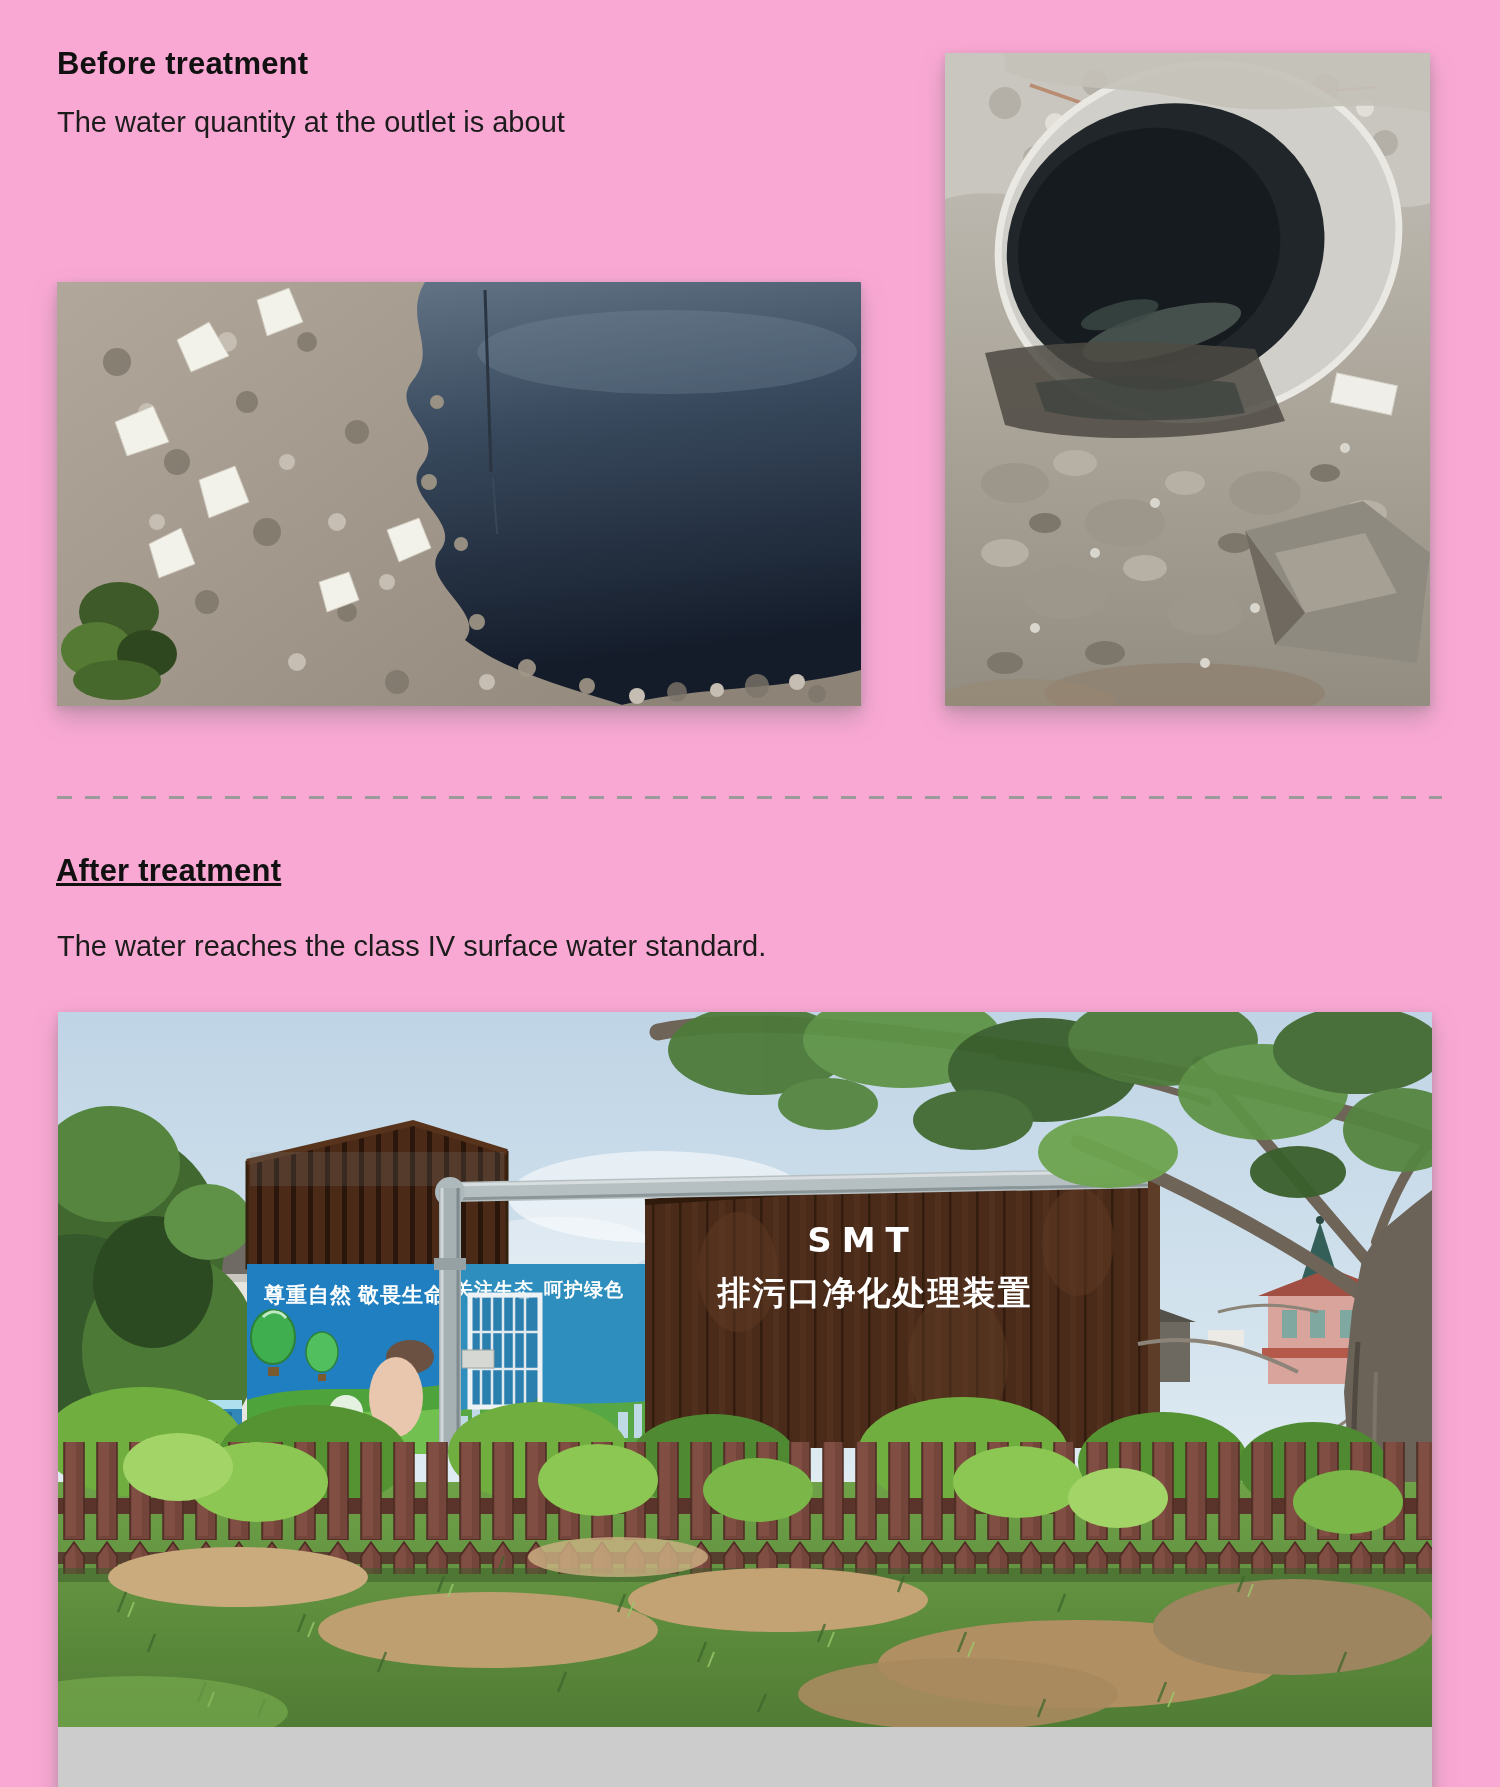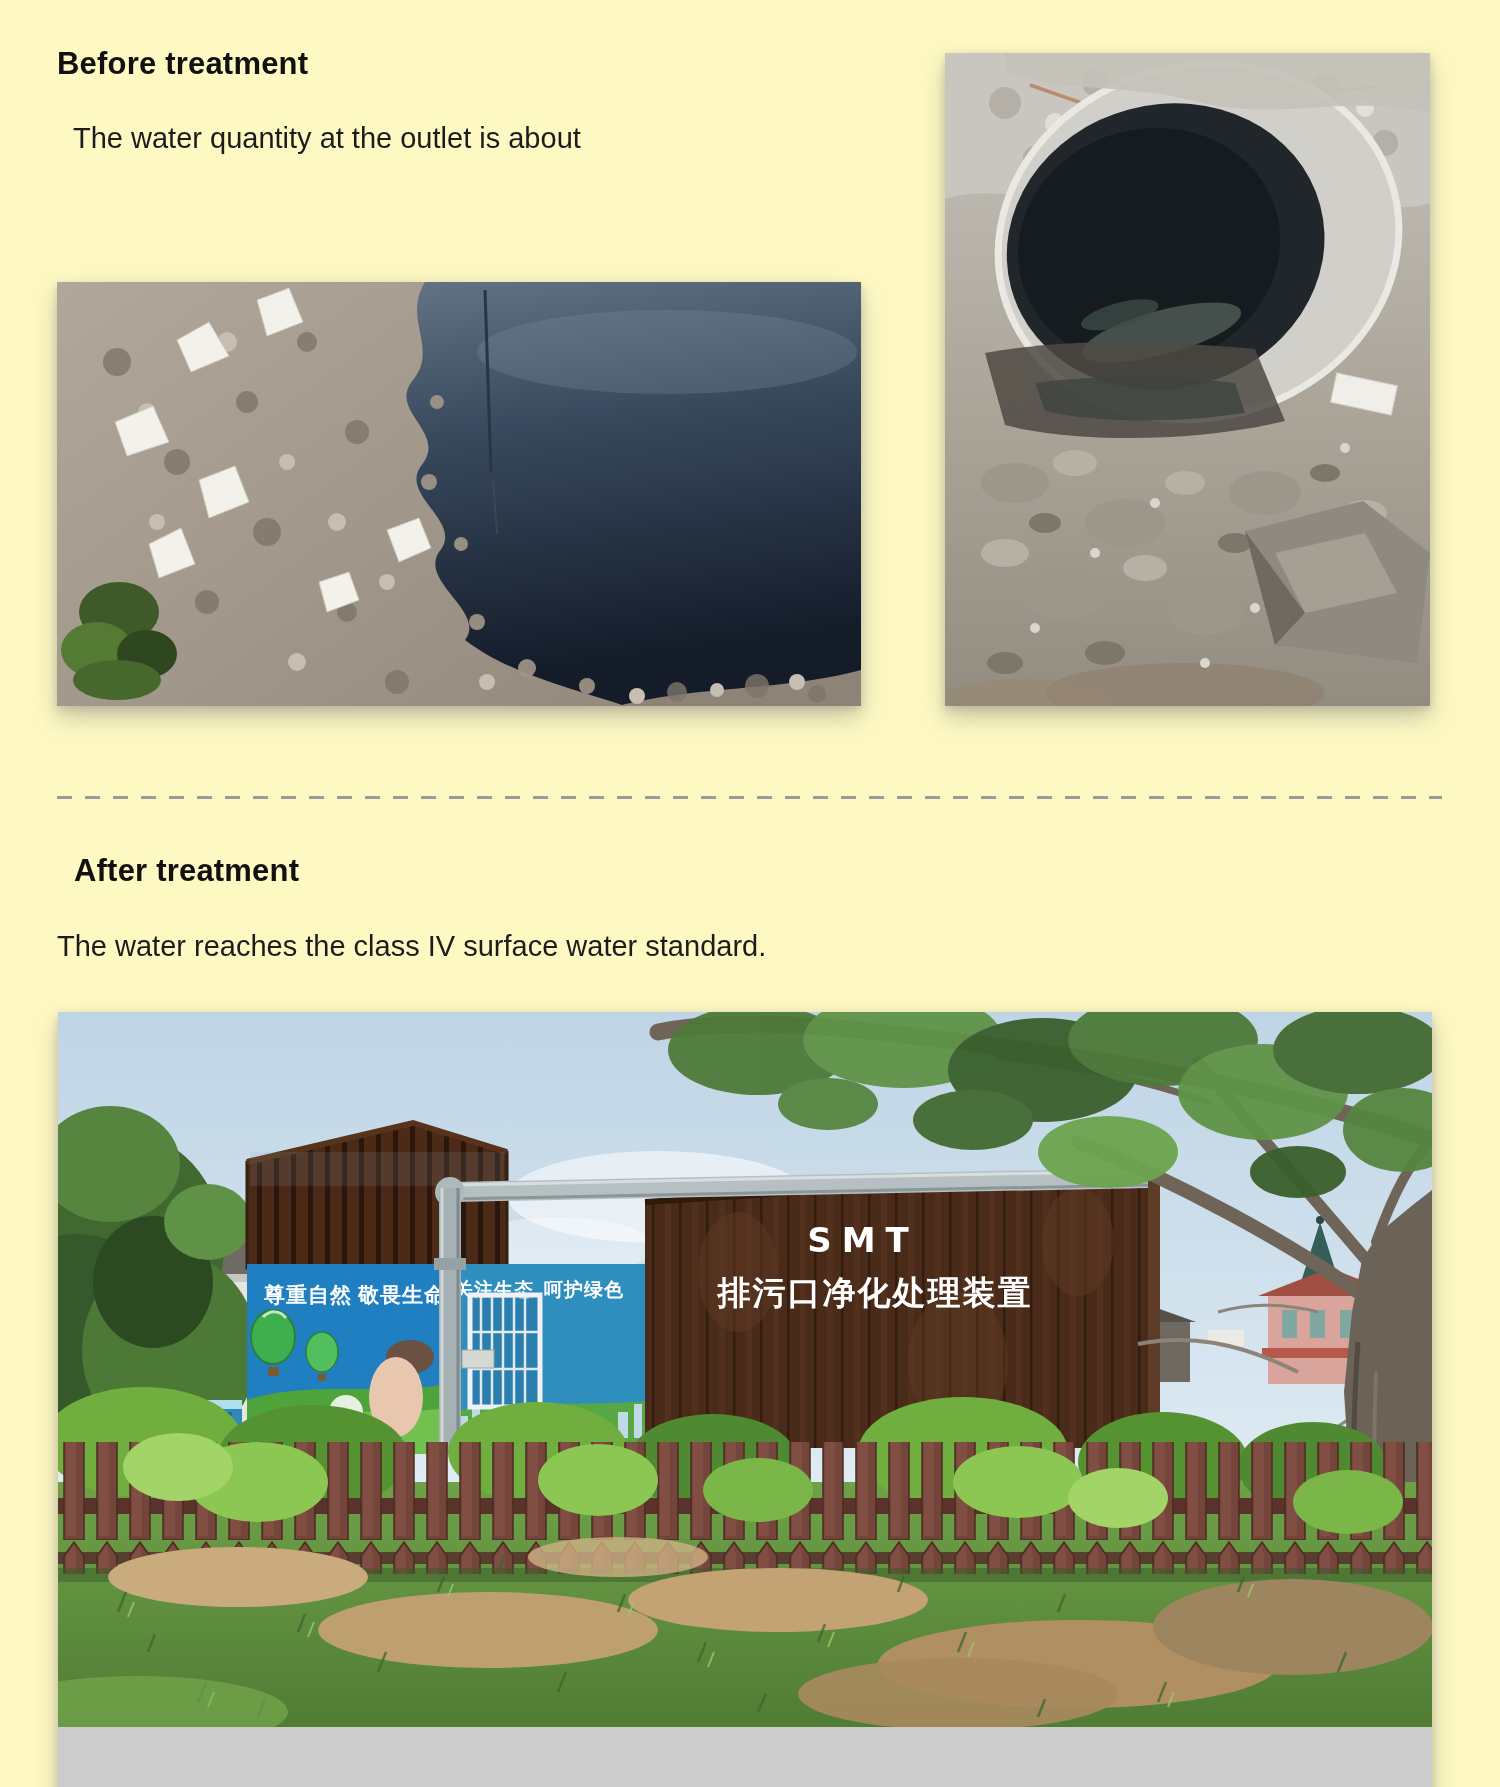--- a/index.html
+++ b/index.html
@@ -1,38 +1,38 @@
 <!DOCTYPE html>
 <html><head>
 <meta charset="utf-8">
 <style>
   html,body{margin:0;padding:0;background:#ffffff;}
   .page{
-    position:relative;width:1500px;height:1787px;background:#fef9c3;overflow:hidden;
+    position:relative;width:1500px;height:1787px;background:#f9a8d4;overflow:hidden;
     font-family:"Liberation Sans","DejaVu Sans",sans-serif;color:#141414;
   }
   .abs{position:absolute;}
   h1.sect{margin:0;font-size:31px;font-weight:700;color:#111;letter-spacing:.2px;}
   .para{font-size:29px;line-height:40px;color:#1c1c1c;}
   .para .pline{display:block;}
   .photo{position:absolute;box-shadow:0 12px 24px rgba(110,110,110,.35),0 3px 8px rgba(120,120,120,.28);
          background:#cccccc;overflow:hidden;border-radius:1px;}
   .photo svg{display:block;}
   .divider{height:3px;background:repeating-linear-gradient(90deg,#9b9b9b 0 15px,transparent 15px 28px);}
   text{font-family:"DejaVu Sans","Liberation Sans",sans-serif;}
 </style>
 </head>
 <body>
 
 <div class="page">
 
   <section>
     <h1 class="sect abs" style="left:57px;top:46px;">Before treatment</h1>
 
-    <p class="para abs" style="left:57px;top:102px;margin:16px;">
+    <p class="para abs" style="left:57px;top:102px;margin:0;">
       <span class="pline">The water quantity at the outlet is about</span>
     </p>
 
     <figure class="photo" style="left:57px;top:282px;width:804px;height:424px;margin:0;">
       <svg width="804" height="424" viewBox="0 0 804 424">
         <defs>
           <linearGradient id="waterG" x1="0" y1="0" x2="0.25" y2="1">
             <stop offset="0" stop-color="#6d7f90"></stop>
               <stop offset="0.45" stop-color="#394a5e"></stop>
             <stop offset="1" stop-color="#141c2a"></stop>
@@ -190,21 +190,21 @@
             <circle cx="400" cy="395" r="5"></circle>
             <circle cx="260" cy="610" r="5"></circle>
           </g>
       </svg>
     </figure>
   </section>
 
   <div class="divider abs" style="left:57px;top:796px;width:1385px;"></div>
 
   <section>
-    <h1 class="sect abs" style="left:74px;top:853px;">After treatment</h1>
+    <h1 class="sect abs" style="left:56px;top:853px;text-decoration:underline;">After treatment</h1>
 
     <p class="para abs" style="left:57px;top:926px;margin:0;">The water reaches the class IV surface water standard.</p>
 
     <figure class="photo" style="left:58px;top:1012px;width:1374px;height:812px;margin:0;">
       <svg width="1374" height="715" viewBox="0 0 1374 715">
         <defs>
           <linearGradient id="skyG" x1="0" y1="0" x2="0" y2="1">
             <stop offset="0" stop-color="#bfd4e5"></stop>
               <stop offset="0.5" stop-color="#d6e5ef"></stop>
             <stop offset="0.8" stop-color="#e9f1f6"></stop>

